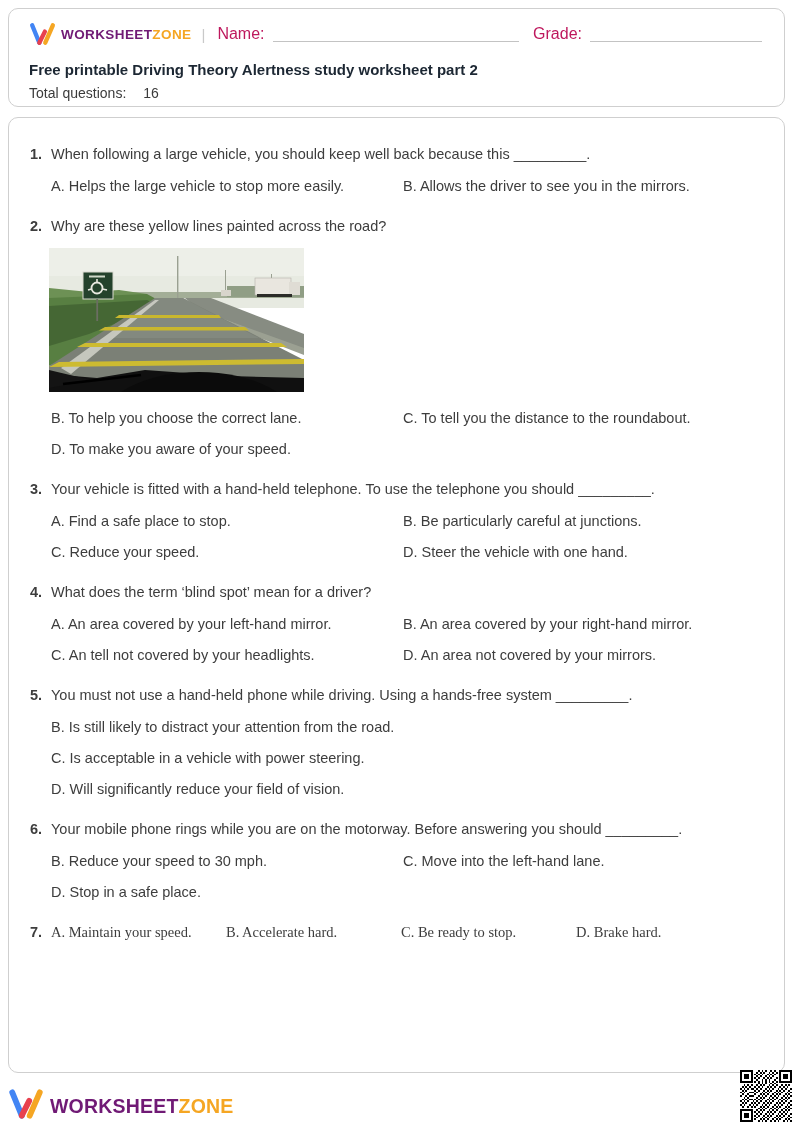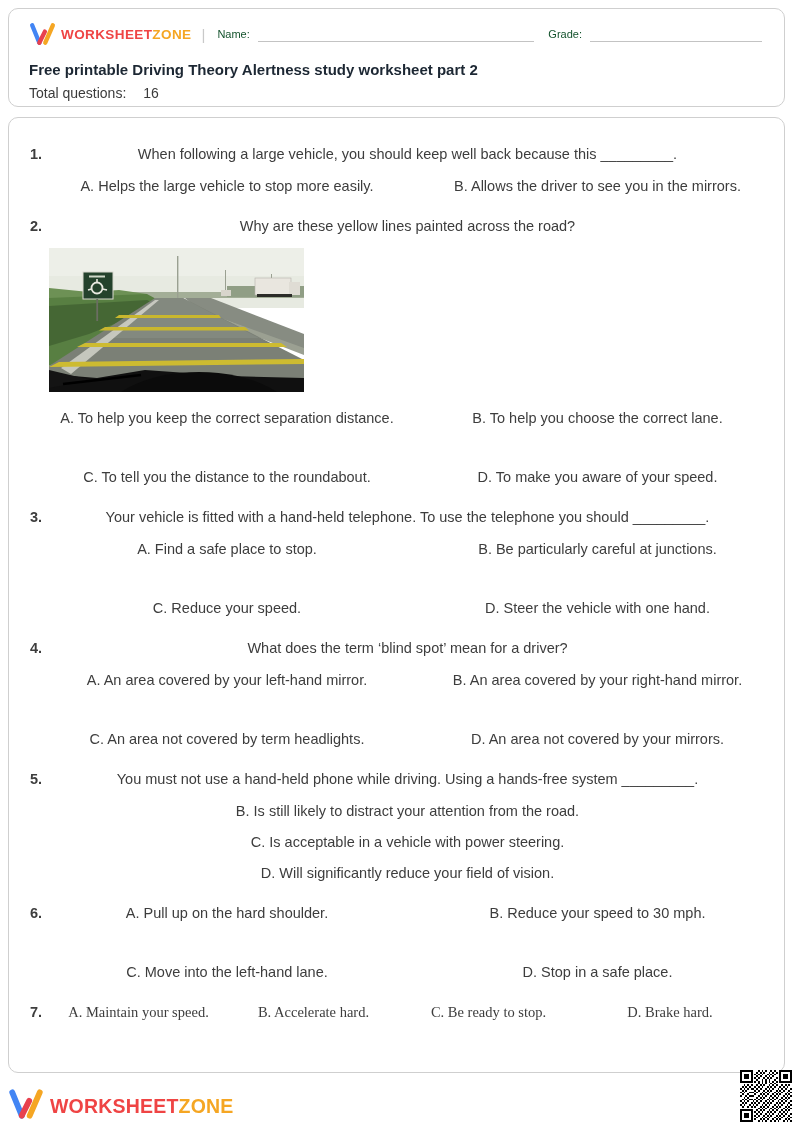--- a/index.html
+++ b/index.html
@@ -9,38 +9,38 @@
   .card { position:absolute; left:8px; width:777px; background:#fff;
           border:1px solid #cfcfcf; border-radius:10px; }
 
   
   .header-card { top:8px; height:99px; padding:13px 22px 0 20px; }
   .header-row { display:flex; align-items:center; }
   .logo { display:flex; align-items:center; flex-shrink:0; }
   .logo svg { display:block; }
   .wordmark { font-weight:bold; letter-spacing:.4px; white-space:nowrap; }
   .header-row .wordmark { font-size:13.5px; margin-left:5px; }
-  .brand-primary { color:#ef4444; }
+  .brand-primary { color:#701a75; }
   .brand-secondary { color:#F5A623; }
   .hdr-sep { color:#c9c9c9; font-size:15px; margin:0 12px 0 10px; }
-  .fill-label { font-size:11px; color:#14532d; white-space:nowrap; }
+  .fill-label { font-size:16px; color:#be185d; white-space:nowrap; }
   .fill-line { border-bottom:1px solid #c3c3c3; height:15px; margin-left:8px; }
   .name-line { flex:1; margin-right:14px; }
   .grade-line { width:172px; }
   .title-row { margin-top:15px; font-size:15px; font-weight:bold; color:#1c2733; }
   .total-row { margin-top:7px; font-size:14px; color:#3b3b3b; display:flex; }
   .total-value { margin-left:17px; }
 
   
   .questions-card { top:117px; height:956px; padding:26px 20px 0 21px; overflow:hidden; }
   .question { display:flex; margin-bottom:9px; }
   .qnum { width:21px; flex-shrink:0; font-size:14.5px; font-weight:bold; line-height:20px; }
-  .qbody { flex:1; min-width:0;text-align:center; }
+  .qbody { flex:1; min-width:0; }
   .qtext { font-size:14.5px; line-height:20px; margin-bottom:12px; }
-  .opts-2col { display:grid; grid-template-columns:352px 1fr;gap:28px; }
+  .opts-2col { display:grid; grid-template-columns:352px 1fr; }
   .opts-1col { display:grid; grid-template-columns:1fr; }
   .opts-4col { display:grid; grid-template-columns:175px 175px 175px 1fr;font-family:Liberation Serif, serif; }
   .opt { font-size:14.5px; line-height:20px; margin-bottom:11px; }
   .qimage { width:255px; height:144px; margin:0 0 16px -2px; display:block; }
 
   
   .footer-logo { position:absolute; left:8px; top:1088px; display:flex; align-items:center; }
   .footer-logo .wordmark { font-size:19.5px; margin-left:6px; letter-spacing:.2px; }
   .scan-text { position:absolute; right:59px; top:1160px; font-size:22px; color:#111; }
   .qr-box { position:absolute; left:740px; top:1070px; width:52px; height:52px; }
@@ -131,21 +131,20 @@
         <rect x="240" y="34" width="11" height="13" fill="#dfdcd4"></rect>
         <rect x="208" y="46" width="35" height="3" fill="#2b2b28"></rect>
         <rect x="172" y="42" width="10" height="6" fill="#d8d5cc"></rect>
 
         <polygon points="0,126 48,130 96,122 180,128 255,130 255,144 0,144" fill="#101010"></polygon>
         <ellipse cx="150" cy="178" rx="100" ry="54" fill="#0b0b0b"></ellipse>
         <polygon points="0,122 42,132 0,140" fill="#141414"></polygon>
         <line x1="14" y1="136" x2="92" y2="127" stroke="#000" stroke-width="2.5"></line>
       </svg>
       <div class="opts-2col">
-        <div class="opt">A. To help you keep the correct separation distance.</div>
         <div class="opt">B. To help you choose the correct lane.</div>
         <div class="opt">C. To tell you the distance to the roundabout.</div>
         <div class="opt">D. To make you aware of your speed.</div>
       </div>
     </div>
   </div>
 
   <div class="question">
     <div class="qnum">3.</div>
     <div class="qbody">
@@ -159,43 +158,43 @@
     </div>
   </div>
 
   <div class="question">
     <div class="qnum">4.</div>
     <div class="qbody">
       <div class="qtext">What does the term ‘blind spot’ mean for a driver?</div>
       <div class="opts-2col">
         <div class="opt">A. An area covered by your left-hand mirror.</div>
         <div class="opt">B. An area covered by your right-hand mirror.</div>
-        <div class="opt">C. An area not covered by term headlights.</div>
+        <div class="opt">C. An tell not covered by your headlights.</div>
         <div class="opt">D. An area not covered by your mirrors.</div>
       </div>
     </div>
   </div>
 
   <div class="question">
     <div class="qnum">5.</div>
     <div class="qbody">
       <div class="qtext">You must not use a hand-held phone while driving. Using a hands-free system _________.</div>
       <div class="opts-1col">
         <div class="opt">B. Is still likely to distract your attention from the road.</div>
         <div class="opt">C. Is acceptable in a vehicle with power steering.</div>
         <div class="opt">D. Will significantly reduce your field of vision.</div>
       </div>
     </div>
   </div>
 
   <div class="question">
     <div class="qnum">6.</div>
     <div class="qbody">
+      <div class="qtext">Your mobile phone rings while you are on the motorway. Before answering you should _________.</div>
       <div class="opts-2col">
-        <div class="opt">A. Pull up on the hard shoulder.</div>
         <div class="opt">B. Reduce your speed to 30 mph.</div>
         <div class="opt">C. Move into the left-hand lane.</div>
         <div class="opt">D. Stop in a safe place.</div>
       </div>
     </div>
   </div>
 
   <div class="question">
     <div class="qnum">7.</div>
     <div class="qbody">

